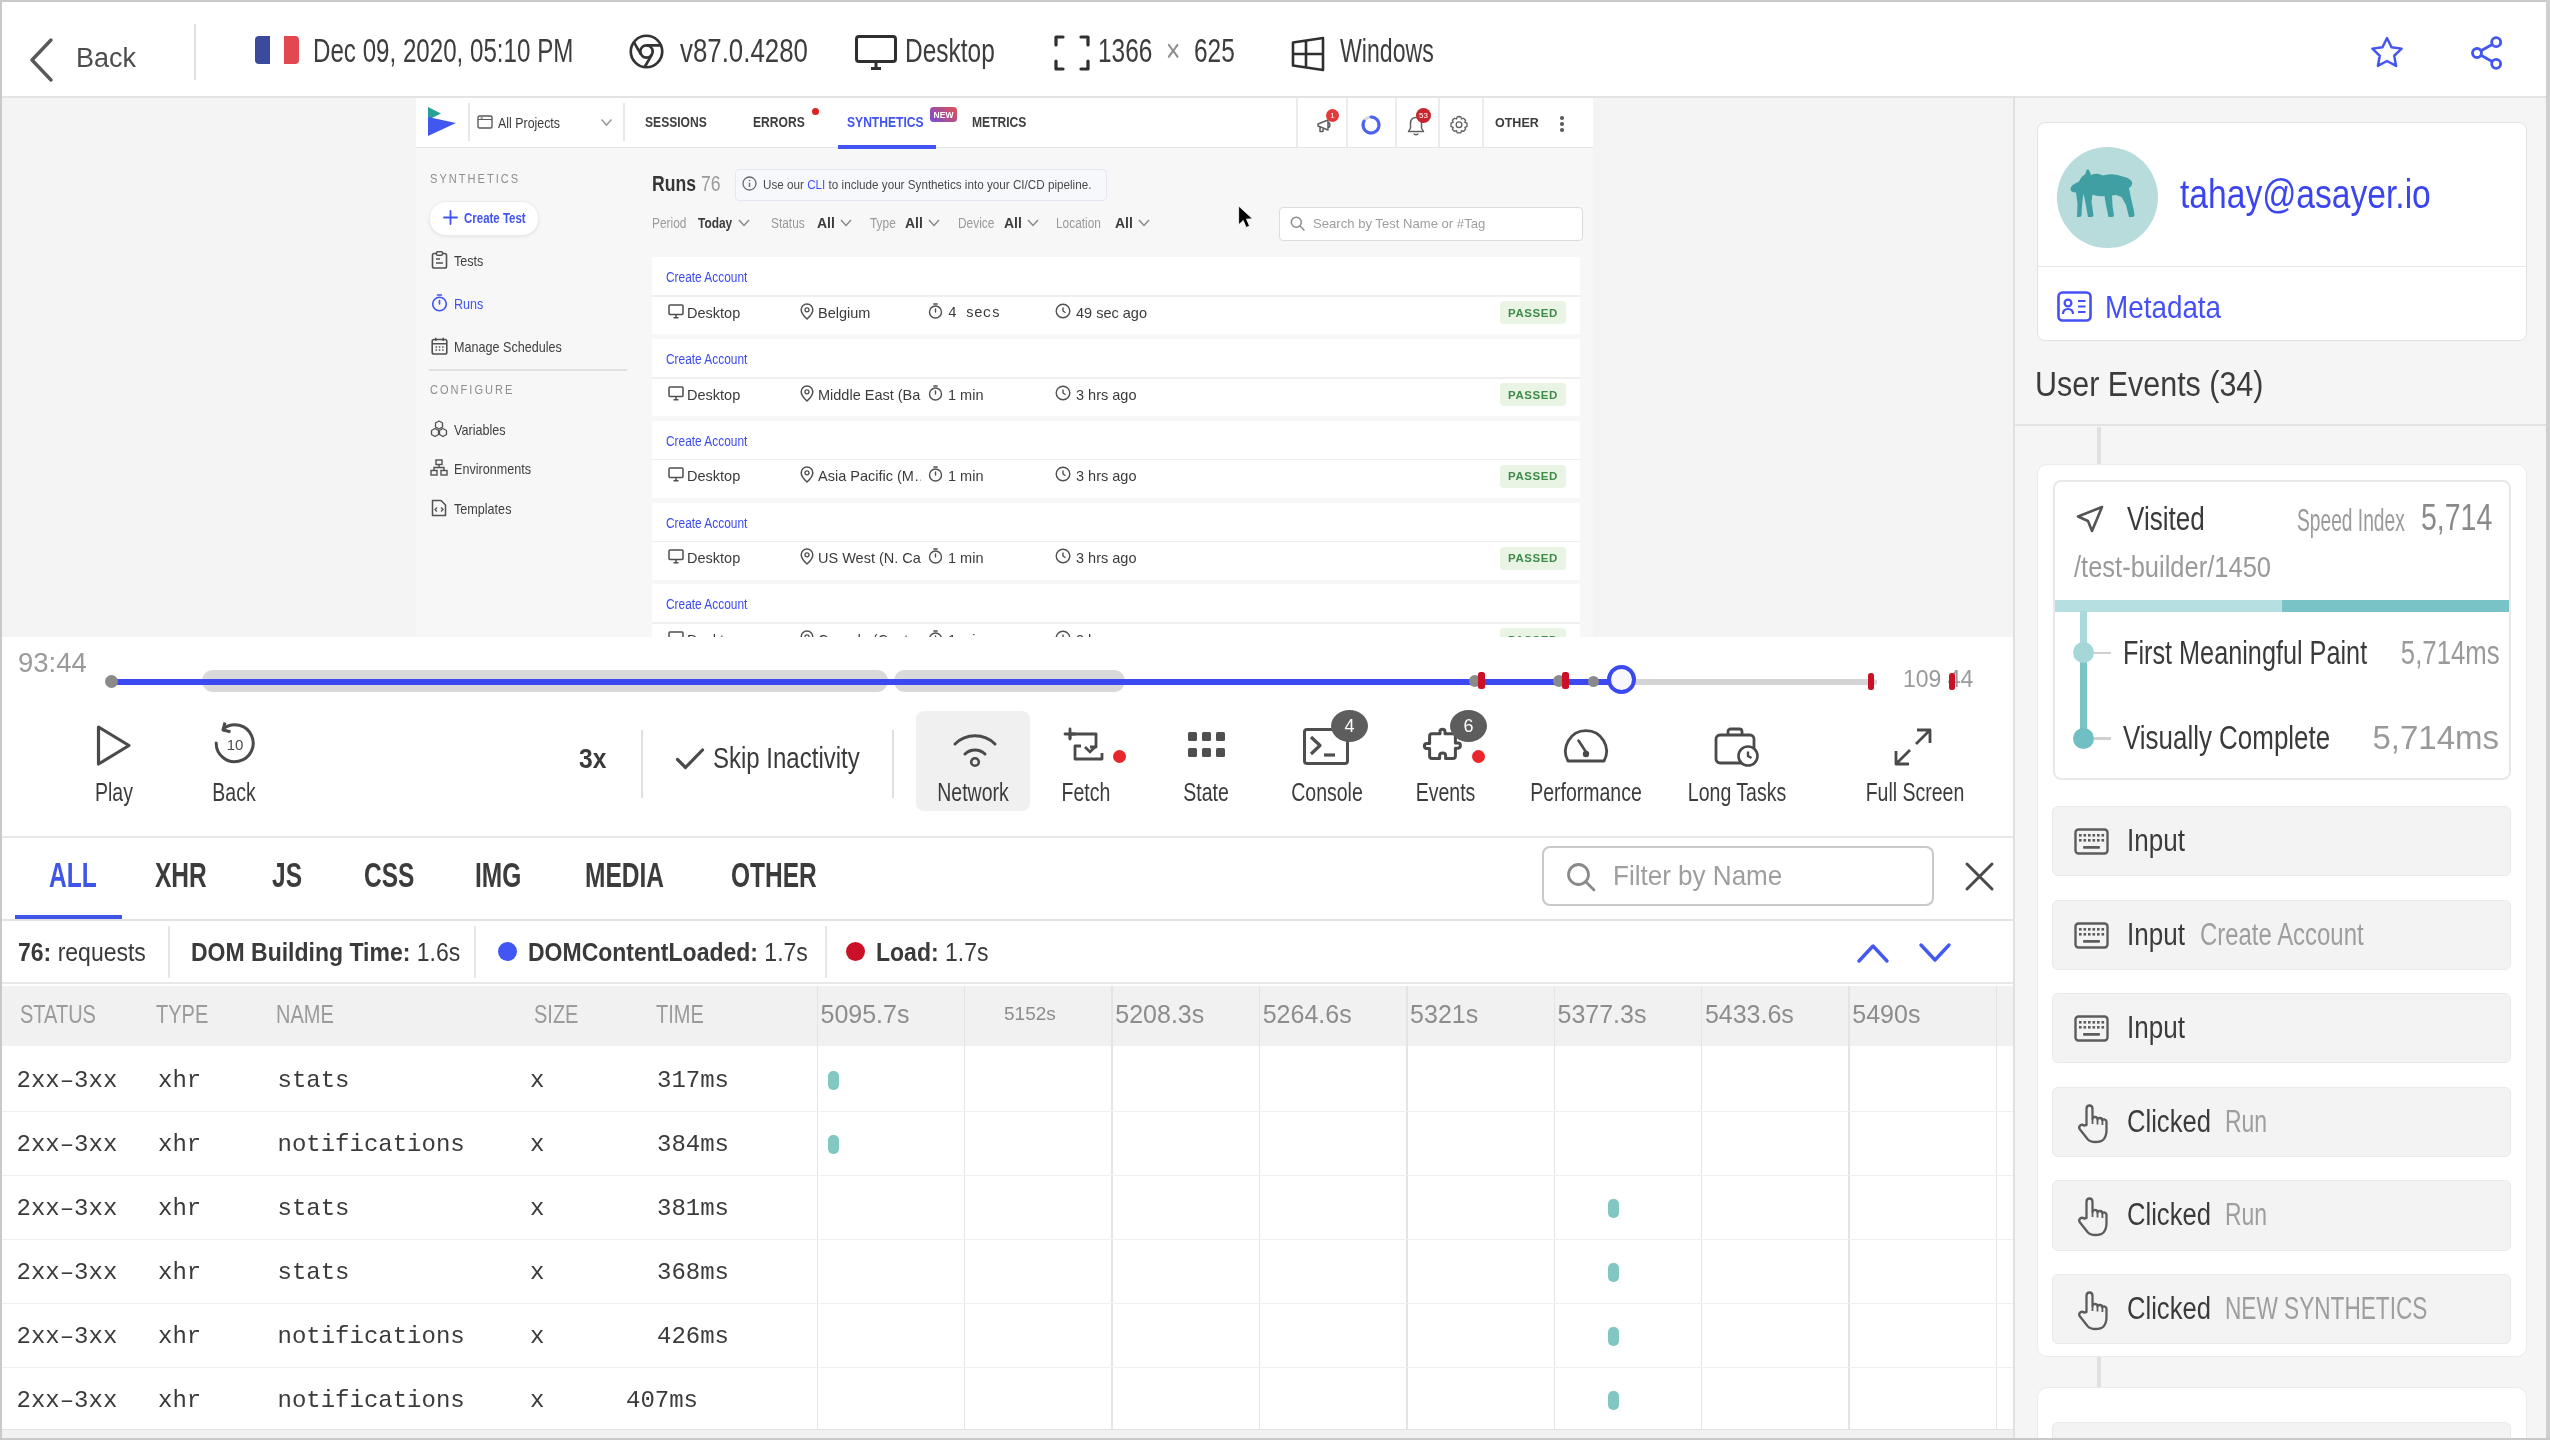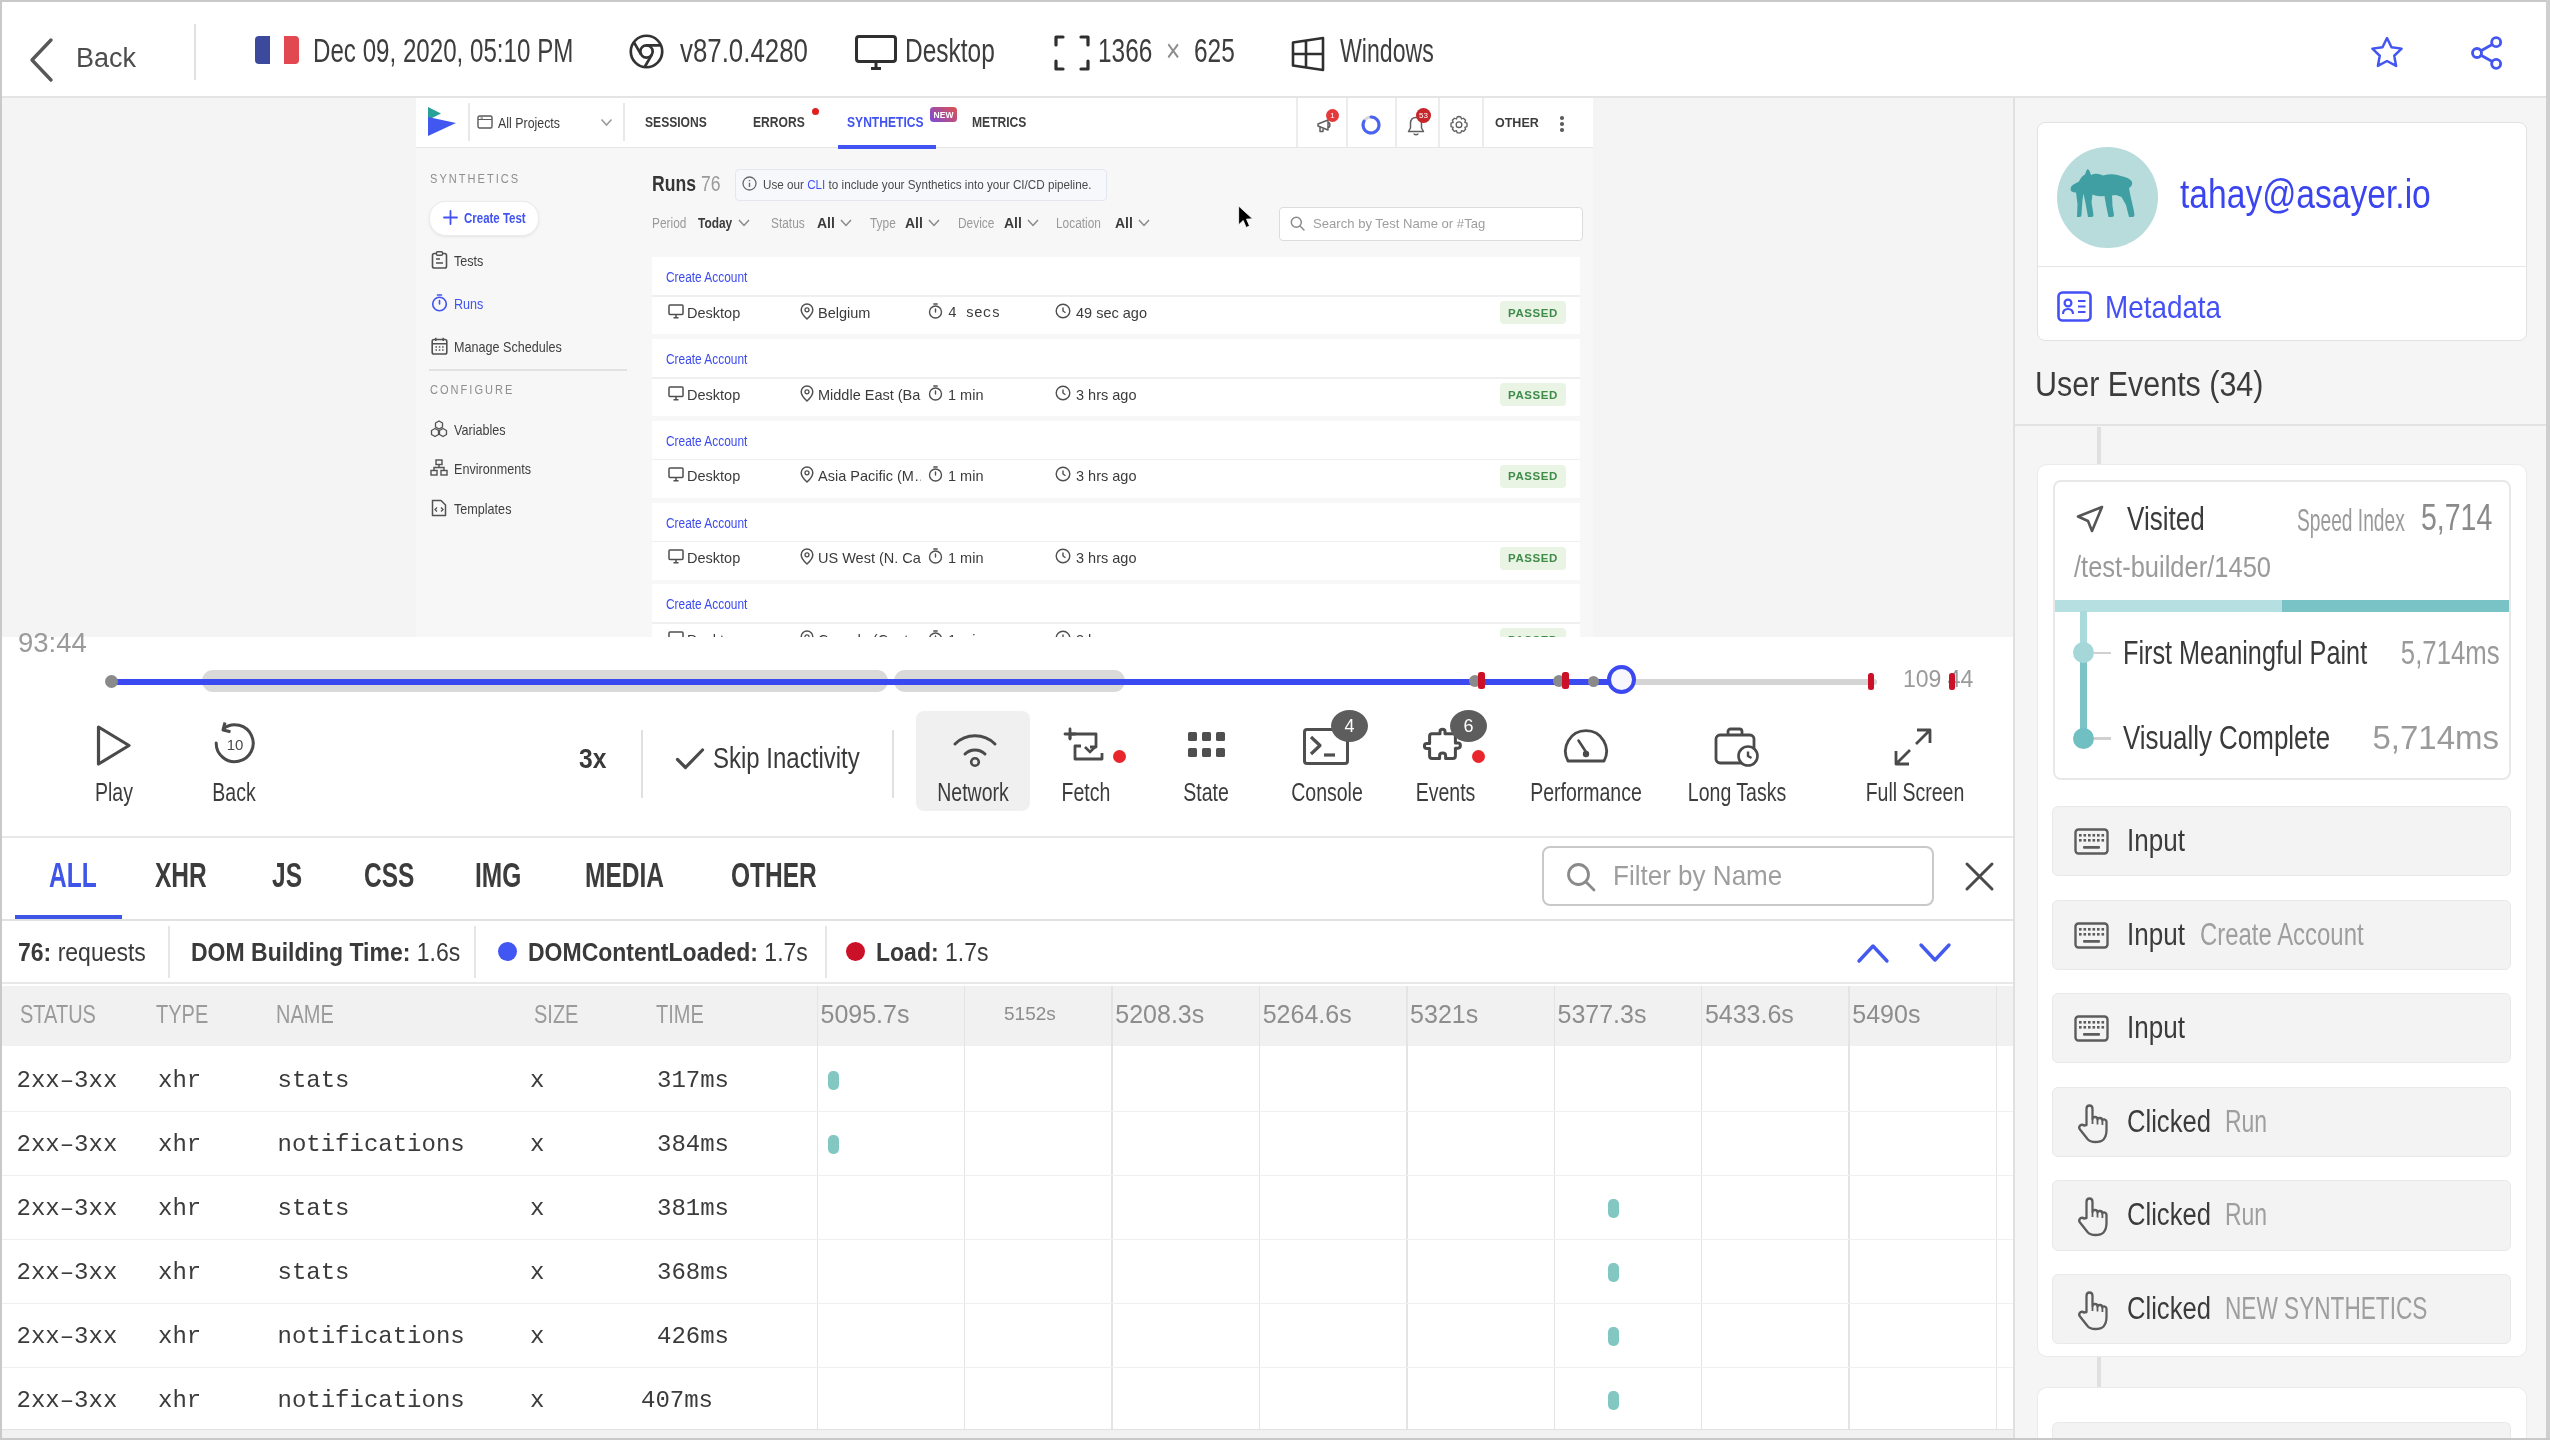--- a/index.html
+++ b/index.html
@@ -309,21 +309,21 @@
       </svg>
   <div class="txt vc" style="left:660px;top:529.7px;height:24px;font-size:14.5px;color:#3b3b3b;">3 hrs ago</div>
   <div class="abs vc" style="left:1084px;top:530.2px;width:66px;height:23px;background:#e9f4e5;border-radius:4px;color:#3f8b4a;font-size:11.5px;font-weight:bold;letter-spacing:.6px;justify-content:center;">PASSED</div>
 
   <svg class="abs" style="left:821px;top:106px;" width="18" height="27" viewBox="0 0 22 30">
         <path d="M2 1 L2 24 L7.6 18.6 L11.2 27.2 L15.3 25.4 L11.7 17 L19 16.6 Z" fill="#000" stroke="#fff" stroke-width="1"></path>
       </svg>
 </div>
 
 <div class="abs" style="left:2px;top:637px;width:2011px;height:793px;background:#fff;"></div>
-<div class="txt vc" style="left:18px;top:628px;height:30px;font-size:27.5px;color:#9a9a9a;">93:44</div>
+<div class="txt vc" style="left:18px;top:648px;height:30px;font-size:27.5px;color:#9a9a9a;">93:44</div>
 <div class="abs" style="left:202px;top:670px;width:686px;height:22px;background:#d9d9d9;border-radius:11px;"></div>
 <div class="abs" style="left:894px;top:670px;width:231px;height:22px;background:#d9d9d9;border-radius:11px;"></div>
 <div class="abs" style="left:111px;top:679px;width:1507px;height:5.5px;background:#3b4af0;border-radius:3px;"></div>
 <div class="abs" style="left:1618px;top:679px;width:259px;height:5.5px;background:#d4d4d4;border-radius:3px;"></div>
 <div class="abs" style="left:105px;top:675px;width:13px;height:13px;border-radius:50%;background:#8a8a8a;"></div>
 <div class="abs" style="left:1469px;top:675px;width:12px;height:12px;border-radius:50%;background:#8a8a8a;"></div>
 <div class="abs" style="left:1477.6px;top:671.7px;width:7px;height:17px;border-radius:2.5px;background:#cb1127;"></div>
 <div class="abs" style="left:1553px;top:675px;width:12px;height:12px;border-radius:50%;background:#8a8a8a;"></div>
 <div class="abs" style="left:1562px;top:671.7px;width:7px;height:17px;border-radius:2.5px;background:#cb1127;"></div>
 <div class="abs" style="left:1588px;top:676px;width:11px;height:11px;border-radius:50%;background:#8a8a8a;"></div>
@@ -498,21 +498,21 @@
 <div class="txt vc mono" style="left:158px;top:1322.4px;height:28px;">xhr</div>
 <div class="txt vc mono" style="left:277.5px;top:1322.4px;height:28px;">notifications</div>
 <div class="txt vc mono" style="left:530px;top:1322.4px;height:28px;">x</div>
 <div class="txt vc mono" style="left:657px;top:1322.4px;height:28px;">426ms</div>
 <div class="abs" style="left:1608px;top:1326.9px;width:10.5px;height:19px;border-radius:5px;background:#82c7c2;"></div>
 <div class="abs" style="left:2px;top:1302.8px;width:2011px;height:1px;background:#f0f0f0;"></div>
 <div class="txt vc mono" style="left:16.5px;top:1386.5px;height:28px;">2xx–3xx</div>
 <div class="txt vc mono" style="left:158px;top:1386.5px;height:28px;">xhr</div>
 <div class="txt vc mono" style="left:277.5px;top:1386.5px;height:28px;">notifications</div>
 <div class="txt vc mono" style="left:530px;top:1386.5px;height:28px;">x</div>
-<div class="txt vc mono" style="left:641px;top:1386.5px;height:28px;">407ms</div>
+<div class="txt vc mono" style="left:626px;top:1386.5px;height:28px;">407ms</div>
 <div class="abs" style="left:1608px;top:1391.0px;width:10.5px;height:19px;border-radius:5px;background:#82c7c2;"></div>
 <div class="abs" style="left:2px;top:1366.9px;width:2011px;height:1px;background:#f0f0f0;"></div>
 <div class="abs" style="left:2px;top:1428.6px;width:2011px;height:1.5px;background:#e2e2e2;"></div>
 <div class="abs" style="left:2px;top:1430px;width:2011px;height:8px;background:#f1f1f1;"></div>
 
 <div class="abs" style="left:2013px;top:98px;width:535px;height:1340px;background:#f5f5f5;border-left:2px solid #e0e0e0;box-sizing:border-box;"></div>
 <div class="abs" style="left:2037px;top:122px;width:490px;height:219px;background:#fff;border:1.5px solid #e2e2e2;border-radius:8px;box-sizing:border-box;"></div>
 <div class="abs" style="left:2057px;top:147px;width:101px;height:101px;border-radius:50%;background:#b7dcdb;"></div>
 <svg class="abs" style="left:2068px;top:166px;" width="80" height="62" viewBox="0 0 80 62">
       <path d="M3 25 Q1.5 21 5.5 18.5 L11 15.5 Q13.5 10 17 8.5 L18.5 4.5 Q20 2 21.5 5 L23 9 Q29 6.5 35 9.5 Q45 7 53 10 Q61 11.5 63.5 15 Q65 17.5 63 20.5 L61 22 L62.5 30 L65.5 43 L66.5 49 Q66.5 51 64.5 51 L61 51 L58 39 L53.5 31 L48 29 L44 29.5 L44.5 40 L46 49 Q46 51 44 51 L40.5 51 L38 39 L36.5 30 Q29 31 24.5 28.5 L23.5 36 L25.5 49 Q25.5 51 23.5 51 L20 51 L17.5 37 L15.5 27.5 L14.5 34 L14 40 L13.5 49 Q13.5 51 11.5 51 L9 51 L9.5 38 L8 26.5 Q5 26.5 3 25 Z" fill="#3f9fa3"></path>

